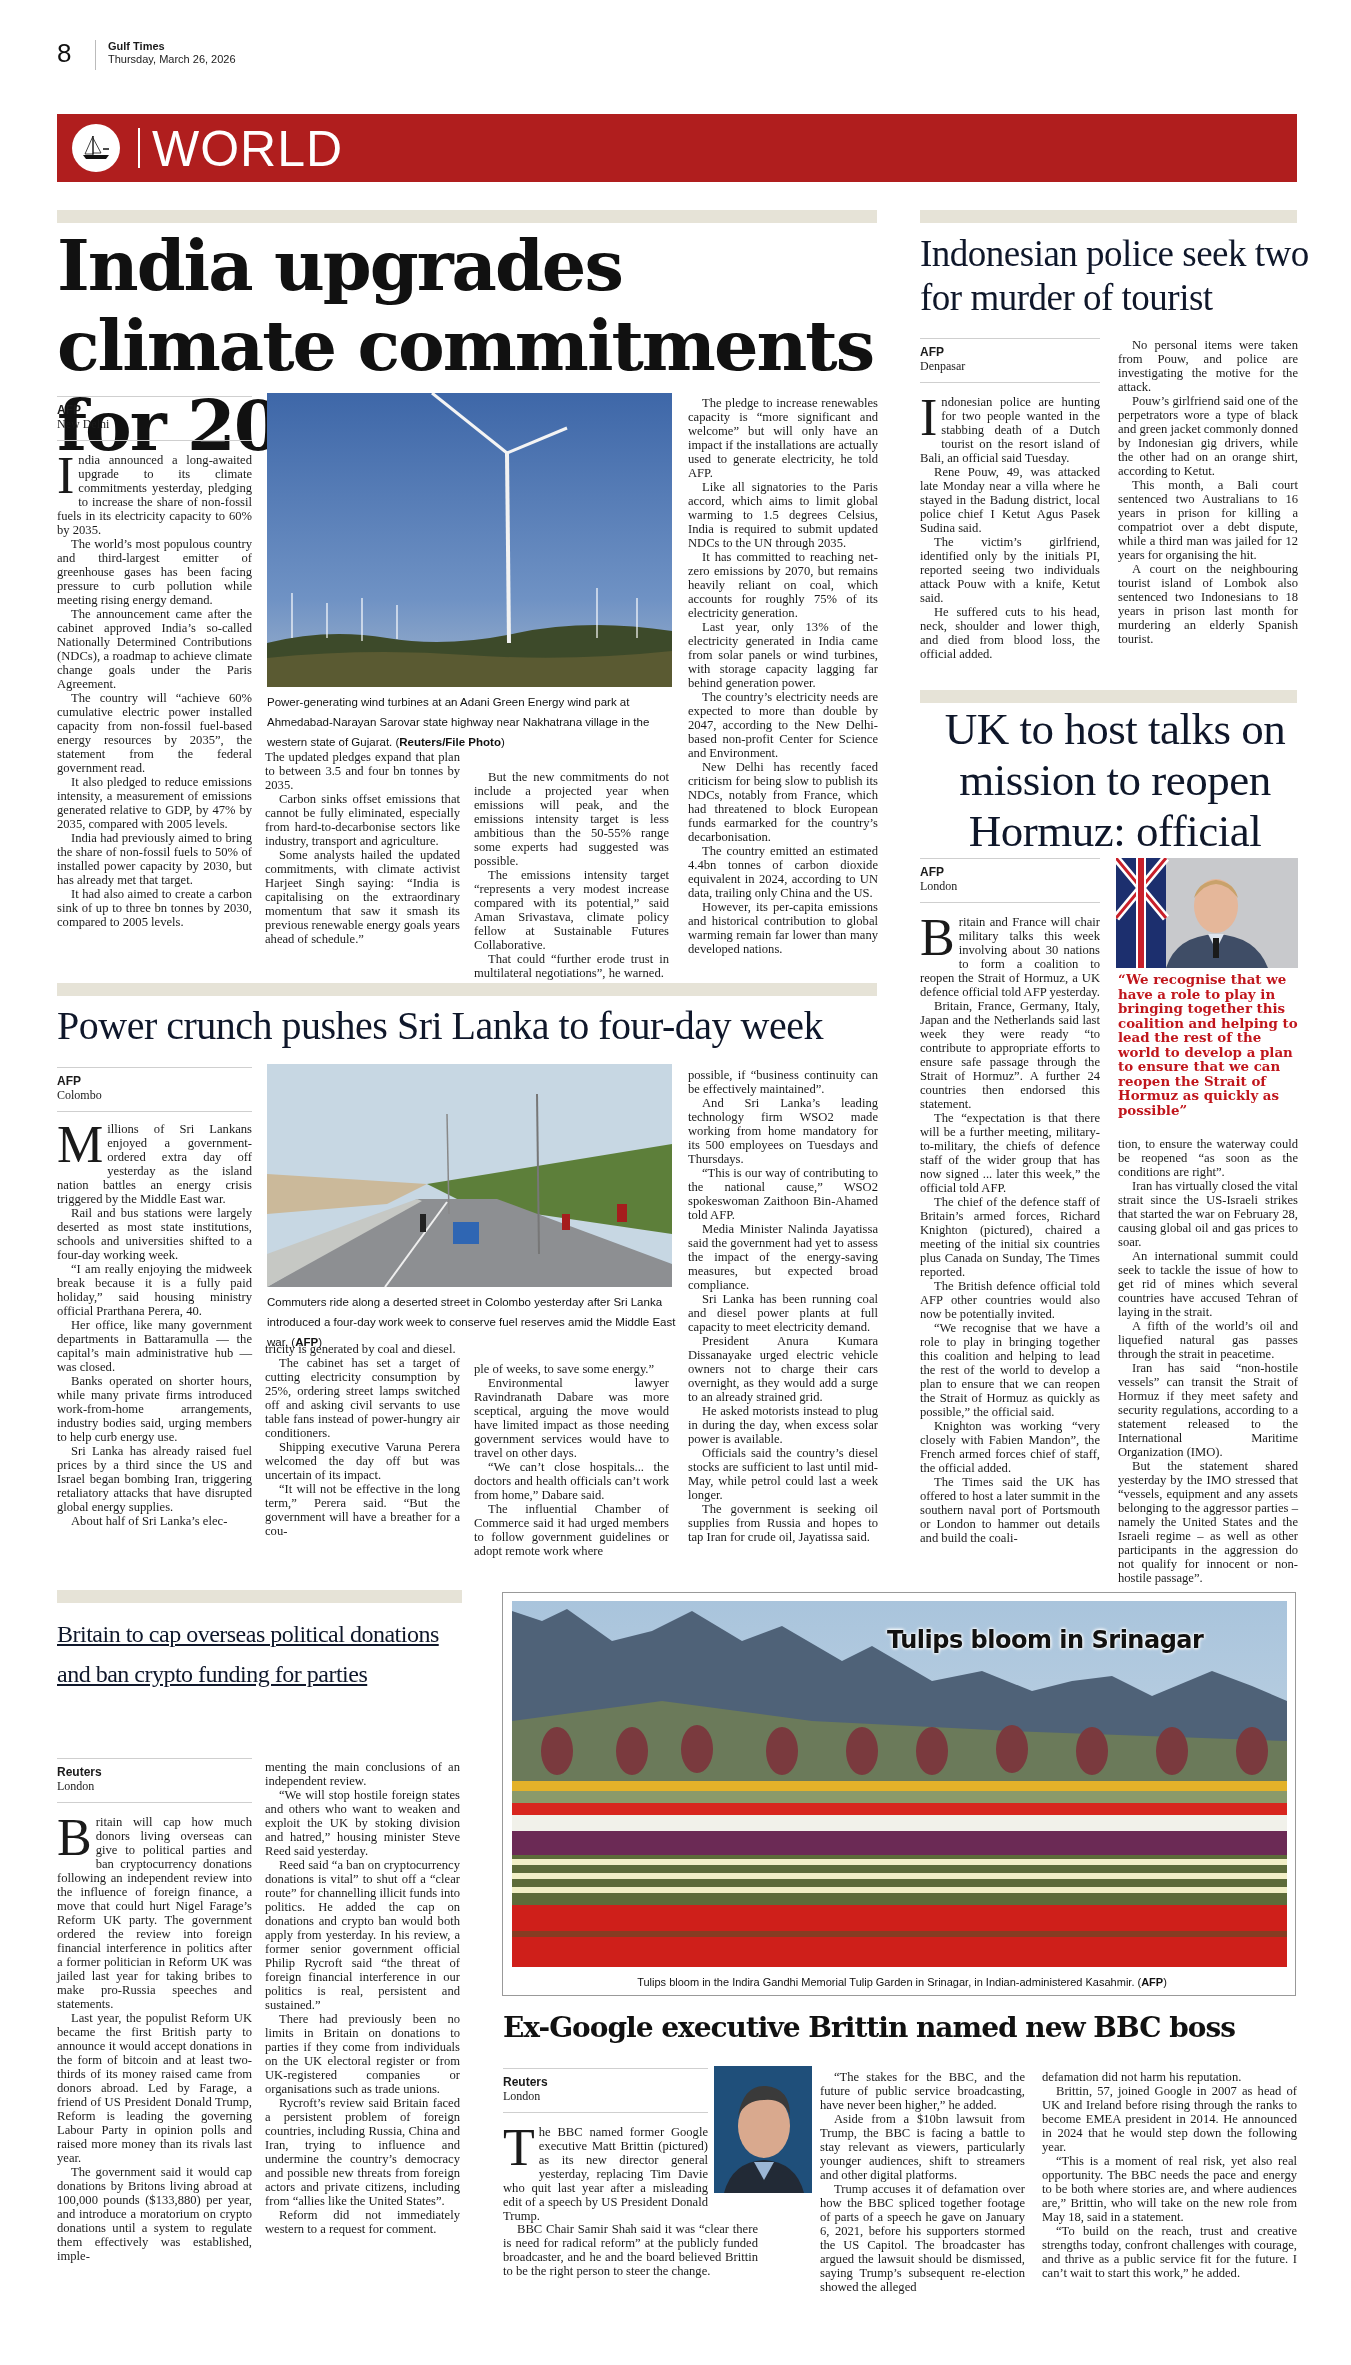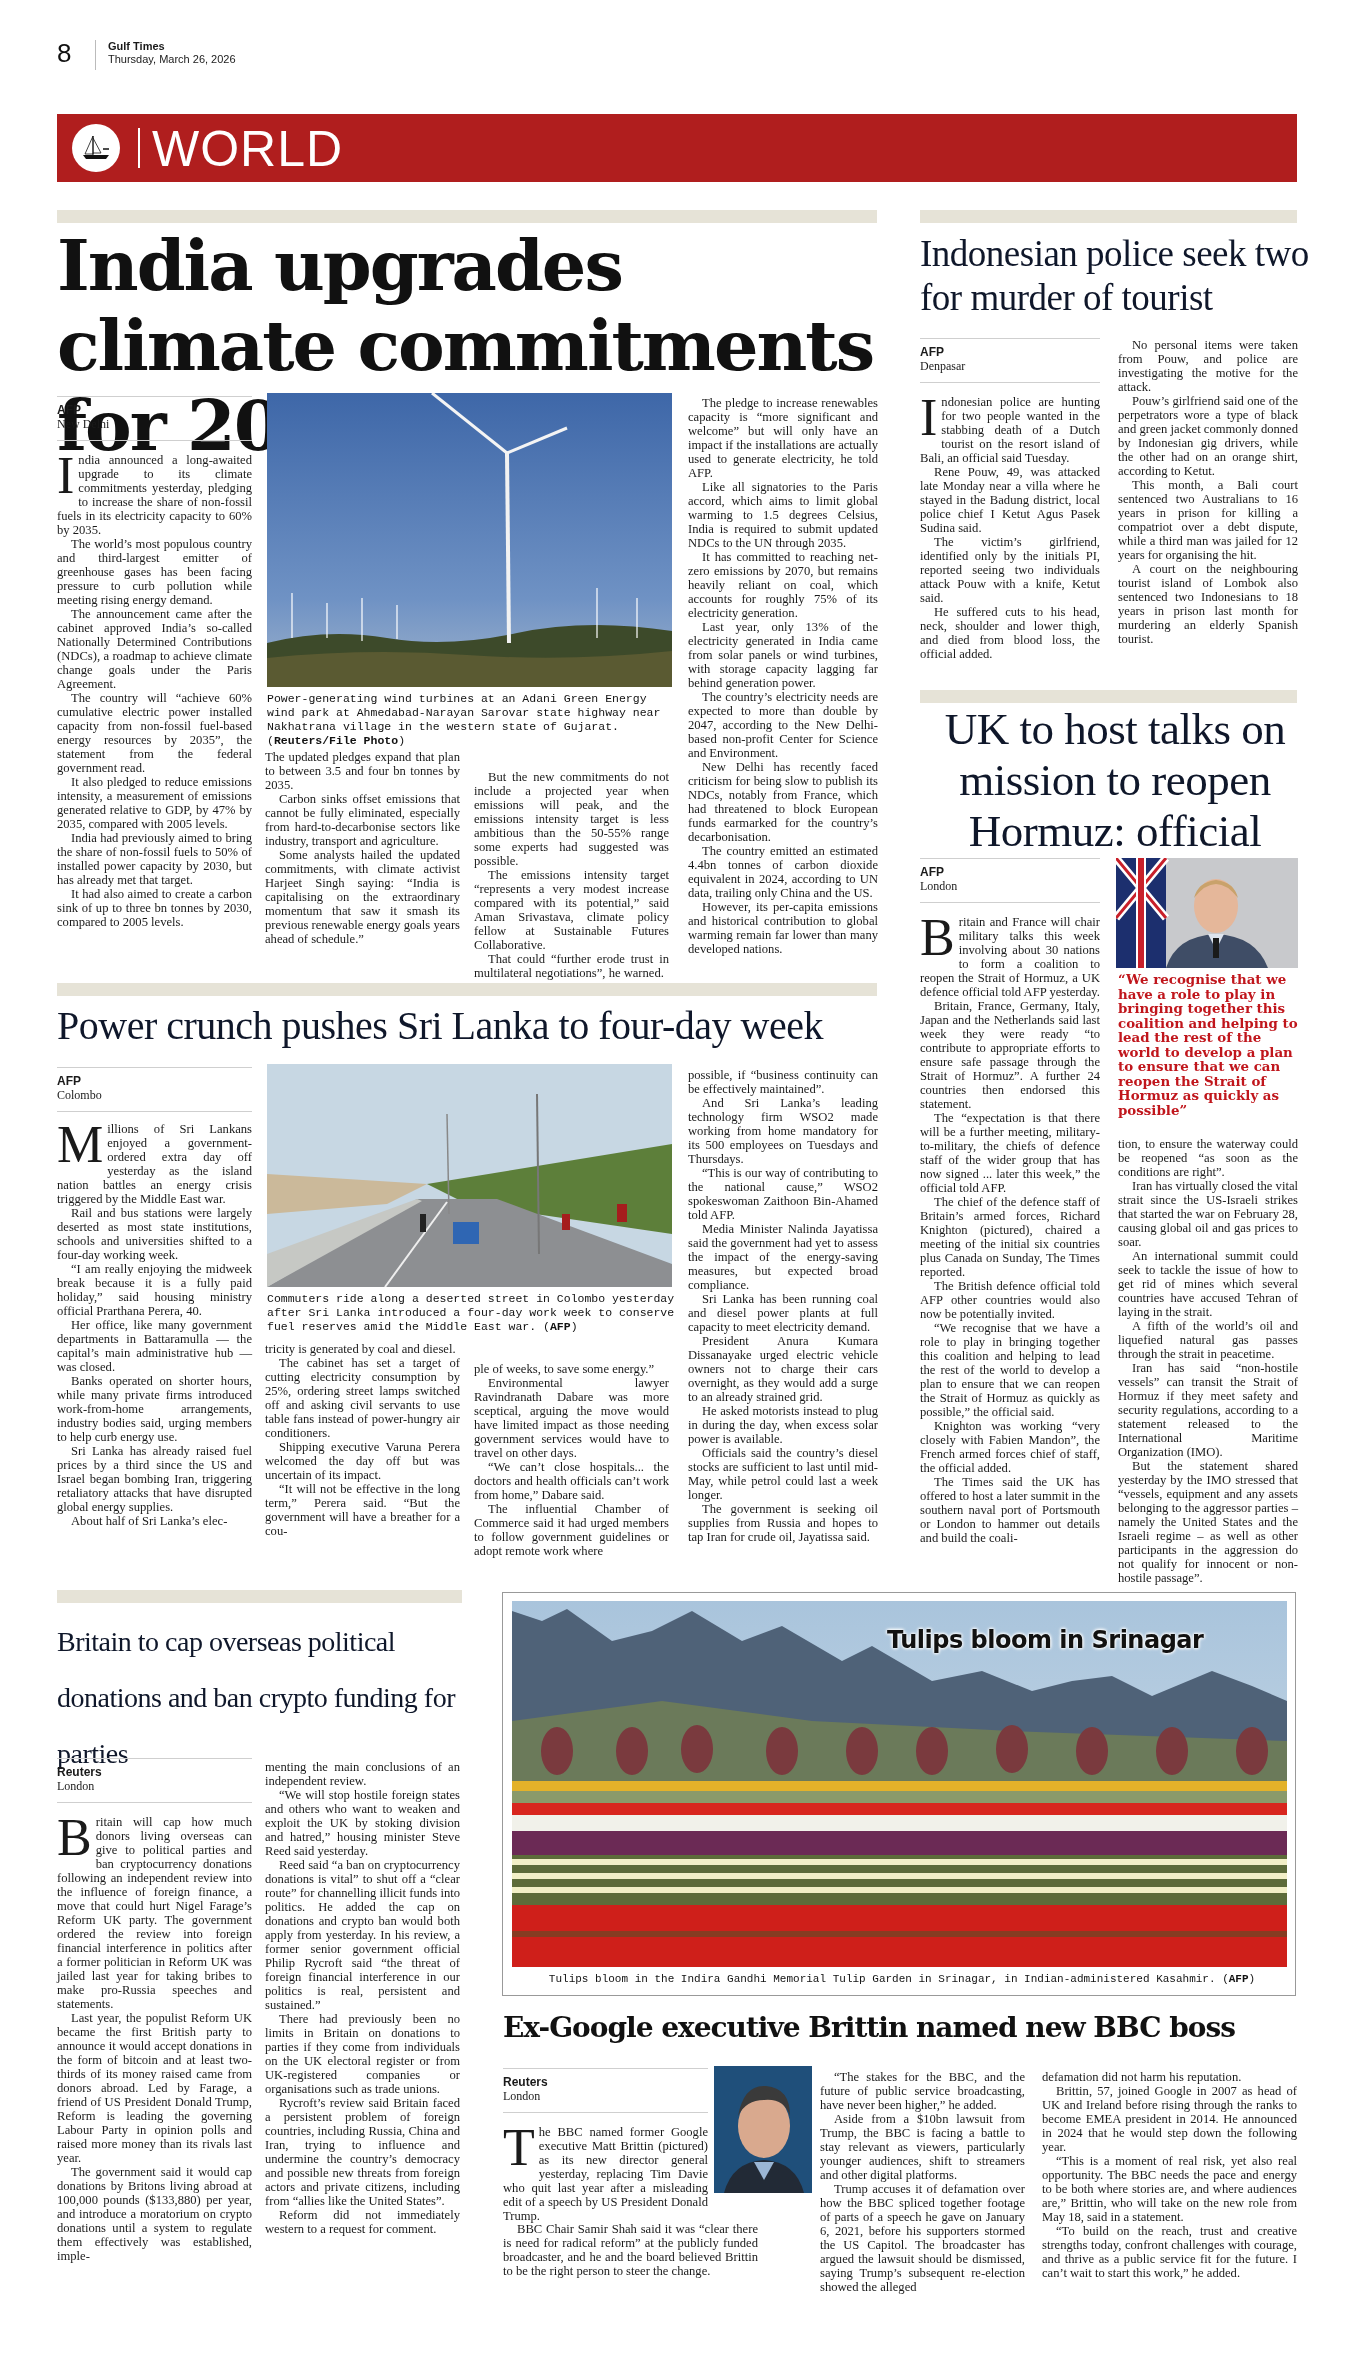--- a/index.html
+++ b/index.html
@@ -25,21 +25,21 @@
 
   .byline { border-top: 1px solid #cfcfcf; border-bottom: 1px solid #cfcfcf; padding: 6px 0 8px; }
   .byline .agency { font-family: "Liberation Sans", sans-serif; font-weight: bold; font-size: 12px; }
   .byline .place { font-family: Liberation Serif, serif; font-size: 12px; }
 
   .col { font-family: "Liberation Serif", serif; font-size: 12.6px; line-height: 14px; text-align: justify; hyphens: auto; }
   .col p { text-indent: 14px; }
   .col p.first { text-indent: 0; }
   .dropcap { float: left; font-family: "Liberation Serif", serif; font-size: 52px; line-height: 42px; margin: 2px 4px 0 0; }
 
-  .caption { font-family: Liberation Mono, monospace; font-size: 11.5px; line-height: 14px; color: #111; }
+  .caption { font-family: Liberation Sans, sans-serif; font-size: 11.5px; line-height: 20px; color: #111; }
   .caption b { font-weight: bold; }
 
   .photo { overflow: hidden; }
   .pull-quote { font-family: "DejaVu Serif", serif; font-weight: bold; color: #c0161c; font-size: 13.4px; line-height: 14.5px; }
 
   .tulip-box { border: 1px solid #999; background: #fff; }
   .tulip-title { font-family: "DejaVu Sans", sans-serif; font-weight: bold; font-size: 24px; color: #111; text-shadow: 0 0 3px #fff, 0 0 3px #fff, 0 0 4px #fff; letter-spacing: -0.5px; }
 </style>
 </head>
 <body>
@@ -253,21 +253,21 @@
   <p>“This is our way of contributing to the national cause,” WSO2 spokeswoman Zaithoon Bin-Ahamed told AFP.</p>
   <p>Media Minister Nalinda Jayatissa said the government had yet to assess the impact of the energy-saving measures, but expected broad compliance.</p>
   <p>Sri Lanka has been running coal and diesel power plants at full capacity to meet electricity demand.</p>
   <p>President Anura Kumara Dissanayake urged electric vehicle owners not to charge their cars overnight, as they would add a surge to an already strained grid.</p>
   <p>He asked motorists instead to plug in during the day, when excess solar power is available.</p>
   <p>Officials said the country’s diesel stocks are sufficient to last until mid-May, while petrol could last a week longer.</p>
   <p>The government is seeking oil supplies from Russia and hopes to tap Iran for crude oil, Jayatissa said.</p>
 </div>
 
 <div class="abs rule-band" style="left:57px; top:1590px; width:405px;"></div>
-<h2 class="abs headline-light" style="left:57px; top:1614px; width:410px; font-size:28px; line-height:56px;">Britain to cap overseas political donations and ban crypto funding for parties</h2>
+<h2 class="abs headline-light" style="left:57px; top:1614px; width:410px; font-size:24px; line-height:40px;text-decoration:underline;">Britain to cap overseas political donations and ban crypto funding for parties</h2>
 <div class="abs" style="left:57px; top:1758px; width:195px;">
   <div class="byline">
     <div class="agency">Reuters</div>
     <div class="place">London</div>
   </div>
 </div>
 <div class="abs col" style="left:57px; top:1815px; width:195px;">
   <span class="dropcap">B</span>
   <p class="first">ritain will cap how much donors living overseas can give to political parties and ban cryptocurrency donations following an independent review into the influence of foreign finance, a move that could hurt Nigel Farage’s Reform UK party. The government ordered the review into foreign financial interference in politics after a former politician in Reform UK was jailed last year for taking bribes to make pro-Russia speeches and statements.</p>
   <p>Last year, the populist Reform UK became the first British party to announce it would accept donations in the form of bitcoin and at least two-thirds of its money raised came from donors abroad. Led by Farage, a friend of US President Donald Trump, Reform is leading the governing Labour Party in opinion polls and raised more money than its rivals last year.</p>

